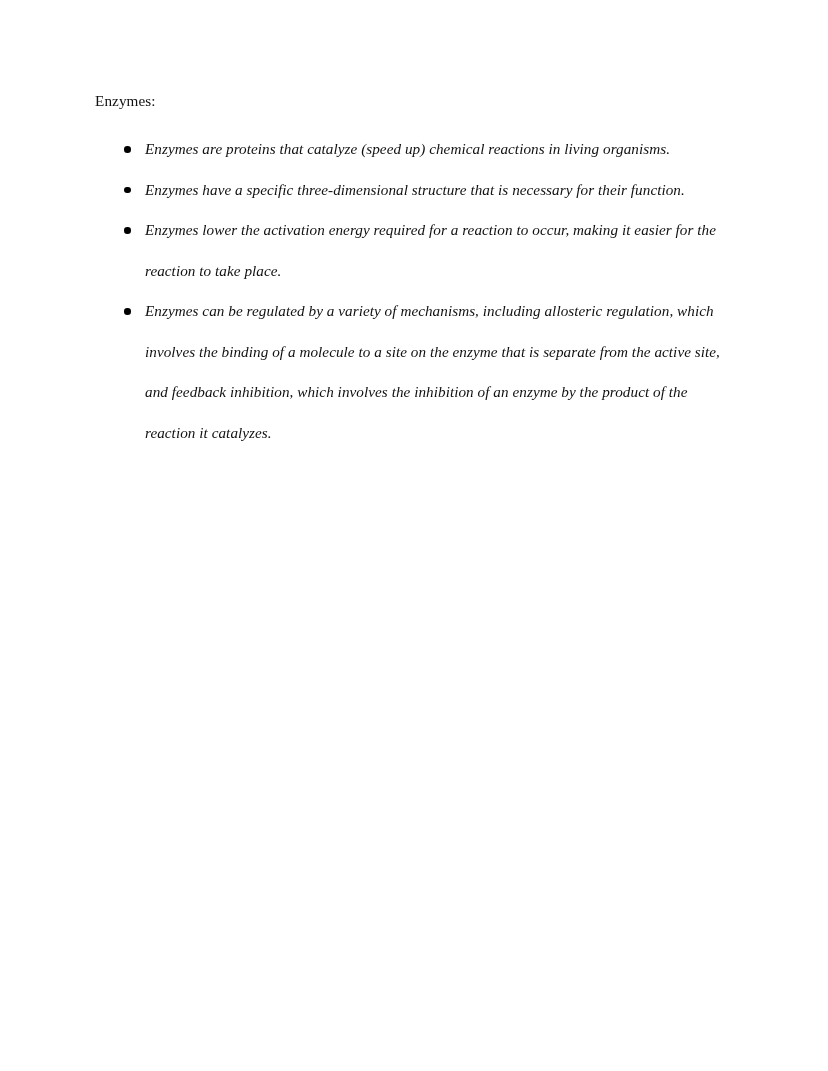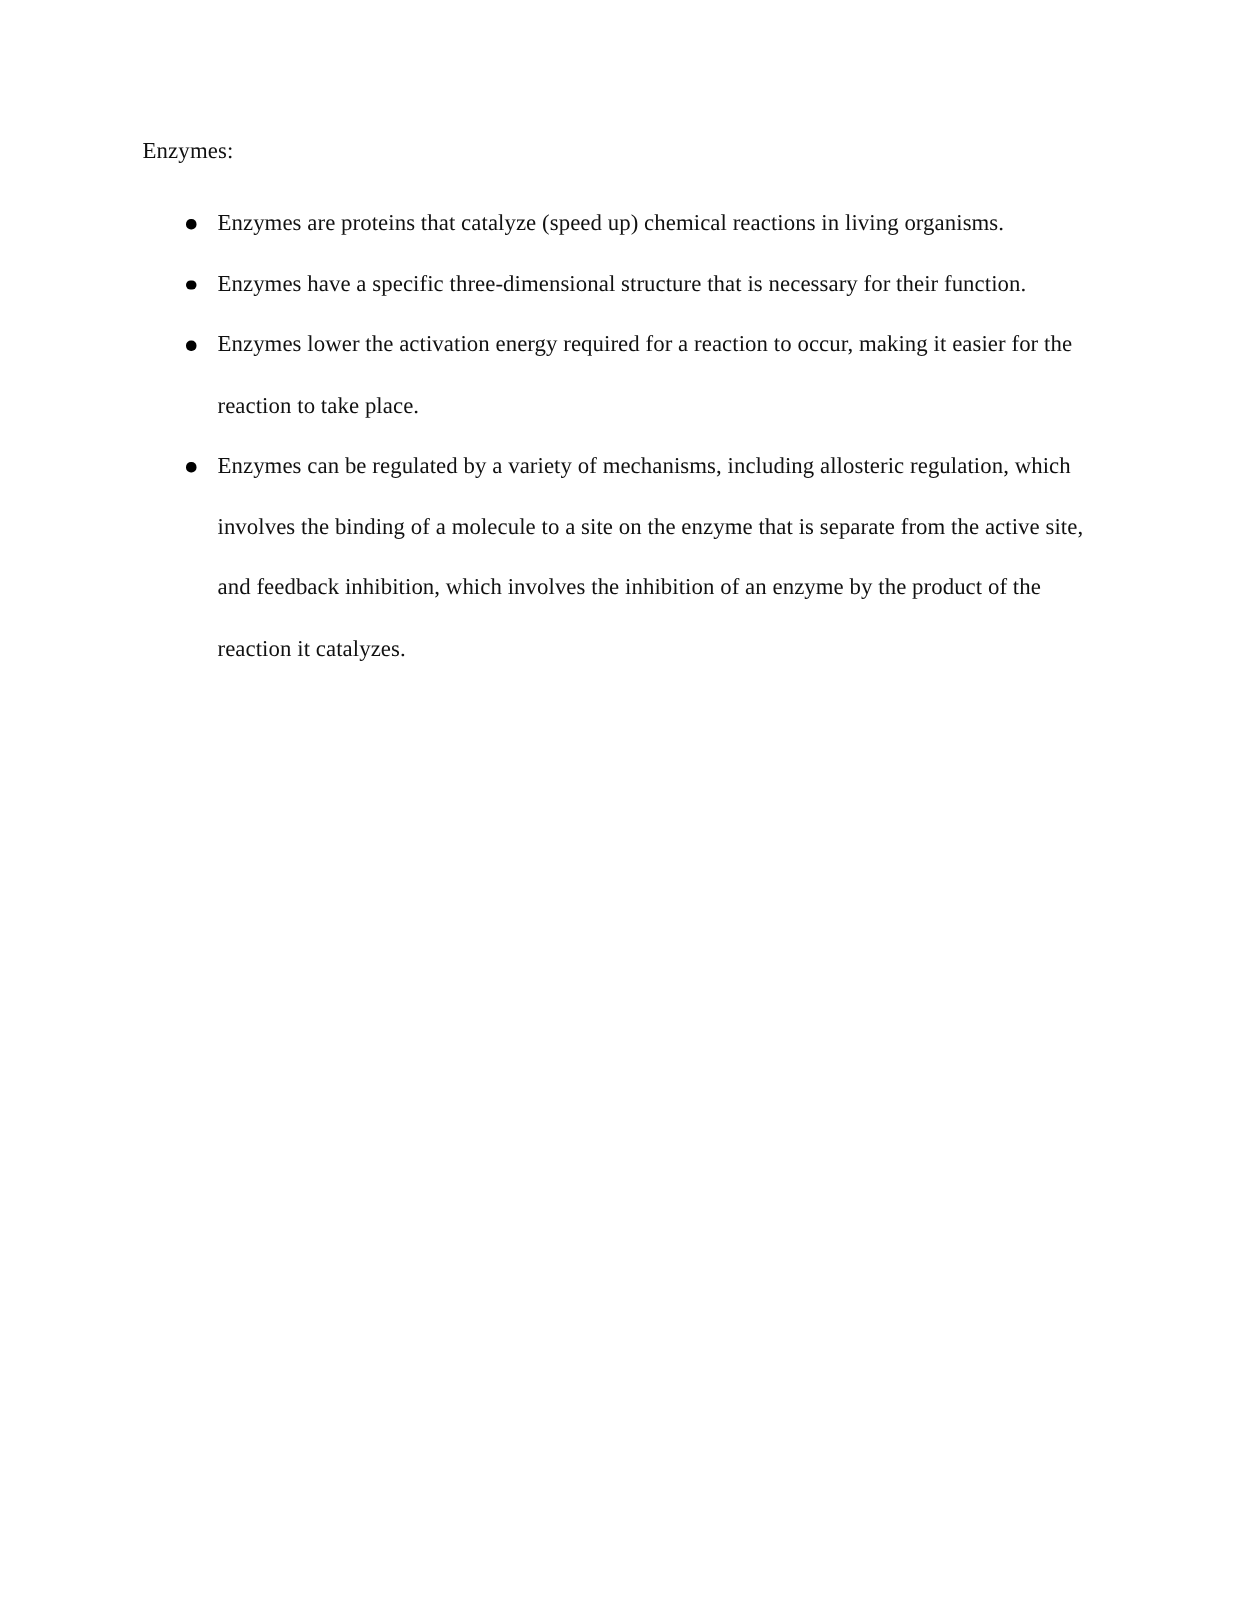--- a/index.html
+++ b/index.html
@@ -39,20 +39,21 @@
     margin: 0;
     letter-spacing: 0.1px;
     white-space: pre;
   }
 
   .bullet-list {
     list-style: none;
     margin: 0;
     padding: 0;
     margin-top: 16px;
+    font-style: italic;
   }
 
   .bullet-item {
     position: relative;
     padding-left: 50px;
     font-size: 15.2px;
     line-height: 40.5px;
     color: #111111;
     letter-spacing: 0.05px;
     width: 587px;

